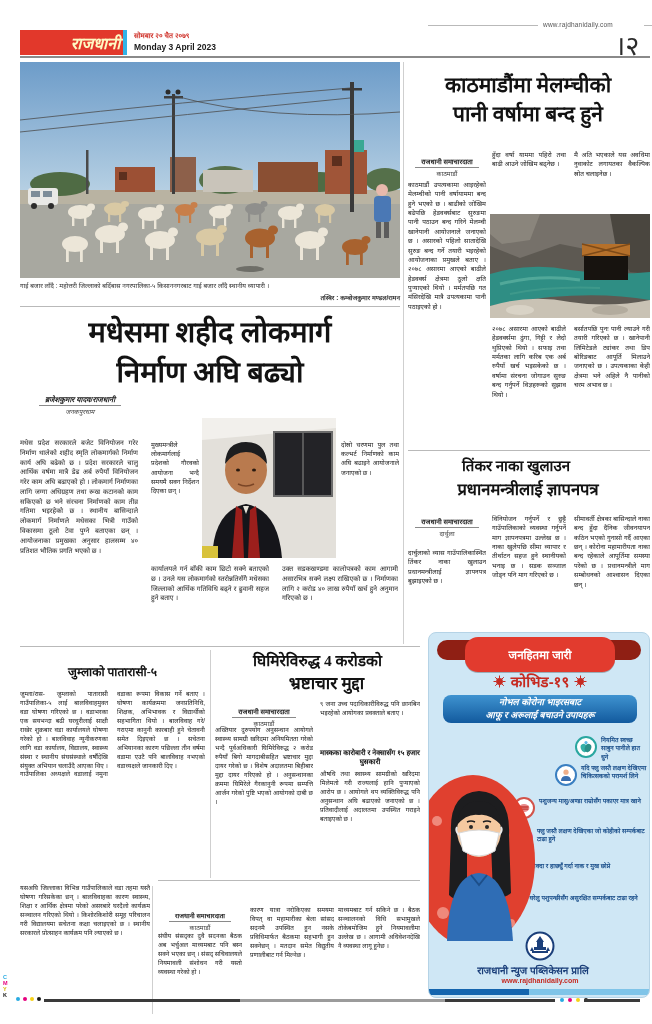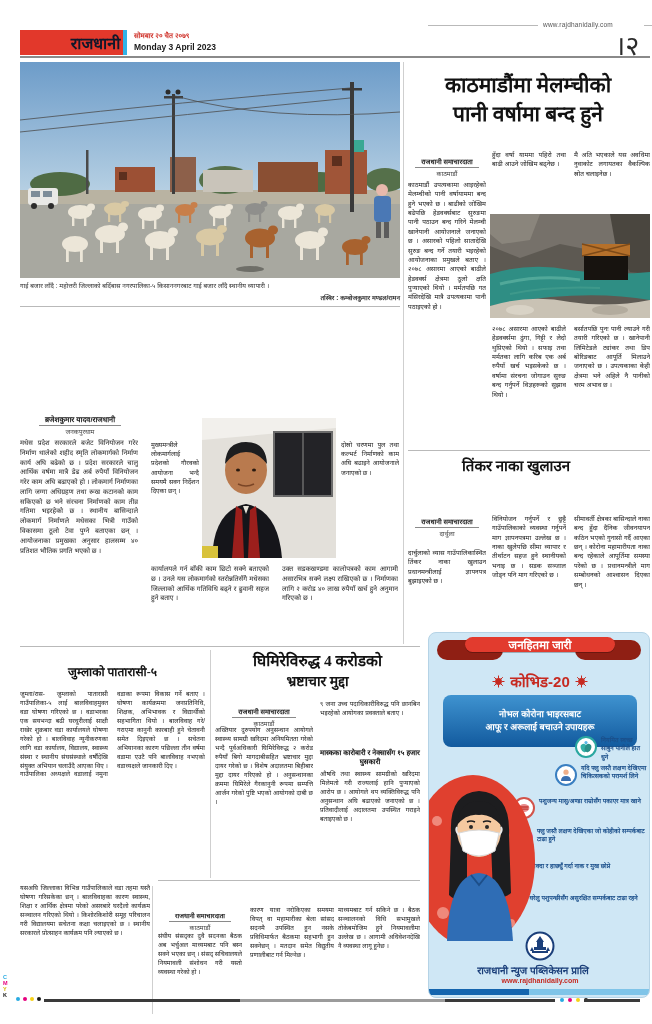--- a/index.html
+++ b/index.html
@@ -10,21 +10,21 @@
   .rule { background:#b9b9b9; }
   .vrule { background:#cfcfcf; width:1px; }
   .body-txt { font-size:6.8px; line-height:1.44; text-align:justify; color:#1d1d1d; overflow:hidden; }
   .body-sm { font-size:6.3px; line-height:1.42; text-align:justify; color:#1d1d1d; overflow:hidden; }
   .headline { font-weight:bold; color:#121212; text-align:center; font-family:"Liberation Serif","DejaVu Serif",serif; }
   .byline-wrap { text-align:center; }
   .byline { font-size:7.3px; font-weight:bold; color:#222; display:inline-block; border-bottom:1px solid #8a8a8a; padding:0 6px 1px; }
   .dateline { font-size:6.4px; color:#444; margin-top:1px; }
   .caption { font-size:6.4px; color:#333; line-height:1.35; }
   .credit { font-size:6.4px; color:#333; font-weight:bold; text-align:right; }
-  .masthead { background:#e2382b; color:#0f172a; font-weight:bold; 
+  .masthead { background:#e2382b; color:#fef9c3; font-weight:bold; font-style:italic;
               font-family:"Liberation Serif","DejaVu Serif",serif; font-size:16px;
               display:flex; align-items:center; justify-content:center;padding-left:48px; }
   .site { font-size:6.5px; color:#555; letter-spacing:.2px; }
   .pageno { font-size:27px; color:#2b2b2b; font-family:"Liberation Serif","DejaVu Serif",serif; }
   .photo-frame { overflow:hidden; background:#9db4c6; }
   
   .ad-panel { background:#cfe7f5; border:1px solid #b5d3e6; border-radius:8px; overflow:hidden; }
   .ad-wing { background:#8f1f14; border-radius:10px; height:20px; top:7px; }
   .ad-banner { background:#e23b2e; border-radius:13px; color:#fff; font-weight:bold; font-size:11.5px;
                display:flex; align-items:center; justify-content:center; box-shadow:0 1px 0 rgba(0,0,0,.25); }
@@ -191,21 +191,23 @@
         <rect x="356" y="160" width="5" height="16" fill="#5c5c5c"></rect>
           <rect x="364" y="160" width="5" height="16" fill="#5c5c5c"></rect>
       </g>
       <ellipse cx="230" cy="207" rx="14" ry="3" fill="#6e6e68"></ellipse>
     </svg>
   </div>
   <div class="abs caption" style="left:20px; top:282px; width:320px;">गाई बजार लाँदै : महोत्तरी जिल्लाको बर्दिबास नगरपालिका-५ किसाननगरबाट गाई बजार लाँदै स्थानीय व्यापारी ।</div>
   <div class="abs credit" style="left:240px; top:293px; width:160px;">तस्बिर : कम्बोजकुमार मण्डल/रामन</div>
   <div class="abs rule" style="left:20px; top:306px; width:380px; height:1px;"></div>
 
-  <div class="abs byline-wrap" style="left:20px; top:408px; width:120px;">
+  <div class="abs headline" style="left:20px; top:313px; width:380px; font-size:29px; line-height:1.35;">मधेसमा शहीद लोकमार्ग</div>
+  <div class="abs headline" style="left:20px; top:353px; width:380px; font-size:29px; line-height:1.35;">निर्माण अघि बढ्यो</div>
+  <div class="abs byline-wrap" style="left:20px; top:388px; width:120px;font-style:italic;">
     <span class="byline">ब्रजेशकुमार यादव/राजधानी</span>
     <div class="dateline">जनकपुरधाम</div>
   </div>
   <div class="abs body-txt" style="left:20px; top:438px; width:118px; height:204px;">मधेस प्रदेश सरकारले बजेट विनियोजन गरेर निर्माण थालेको शहीद स्मृति लोकमार्गको निर्माण कार्य अघि बढेको छ । प्रदेश सरकारले चालु आर्थिक वर्षमा मात्रै डेढ अर्ब रुपैयाँ विनियोजन गरेर काम अघि बढाएको हो । लोकमार्ग निर्माणका लागि जग्गा अधिग्रहण तथा रूख कटानको काम सकिएको छ भने संरचना निर्माणको काम तीव्र गतिमा भइरहेको छ । स्थानीय बासिन्दाले लोकमार्ग निर्माणले मधेसका भित्री गाउँको विकासमा ठूलो टेवा पुग्ने बताएका छन् । आयोजनाका प्रमुखका अनुसार हालसम्म ४० प्रतिशत भौतिक प्रगति भएको छ ।</div>
   <div class="abs body-txt" style="left:151px; top:440px; width:48px; height:120px; font-size:6.4px;">मुख्यमन्त्रीले लोकमार्गलाई प्रदेशको गौरवको आयोजना भन्दै समयमै सक्न निर्देशन दिएका छन् ।</div>
   <div class="abs body-txt" style="left:341px; top:440px; width:58px; height:120px; font-size:6.4px;">दोस्रो चरणमा पुल तथा कल्भर्ट निर्माणको काम अघि बढाइने आयोजनाले जनाएको छ ।</div>
   <div class="abs body-txt" style="left:151px; top:564px; width:118px; height:78px;">कार्यालयले गर्न बाँकी काम छिटो सक्ने बताएको छ । उनले यस लोकमार्गको स्तरोन्नतिसँगै मधेसका जिल्लाको आर्थिक गतिविधि बढ्ने र ढुवानी सहज हुने बताए ।</div>
   <div class="abs body-txt" style="left:282px; top:564px; width:116px; height:78px;">उक्त सडकखण्डमा कालोपत्रको काम आगामी असारभित्र सक्ने लक्ष्य राखिएको छ । निर्माणका लागि २ करोड ४० लाख रुपैयाँ खर्च हुने अनुमान गरिएको छ ।</div>
 
   <div class="abs photo-frame" style="left:202px; top:418px; width:134px; height:140px;">
@@ -254,38 +256,39 @@
       <path d="M0,92 Q40,80 80,88 Q120,94 160,86 L160,104 L0,104 Z" fill="#c9c2b4"></path>
       <ellipse cx="30" cy="96" rx="14" ry="5" fill="#d9d3c6"></ellipse>
       <ellipse cx="120" cy="96" rx="18" ry="5" fill="#b3ac9e"></ellipse>
     </svg>
   </div>
   <div class="abs body-txt" style="left:492px; top:324px; width:74px; height:118px; font-size:6.5px;">२०७८ असारमा आएको बाढीले हेडवर्क्समा ढुंगा, गिट्टी र लेदो थुप्रिएको थियो । सफाइ तथा मर्मतका लागि करिब एक अर्ब रुपैयाँ खर्च भइसकेको छ । वर्षामा संरचना जोगाउन सुरुङ बन्द गर्नुपर्ने विज्ञहरूको सुझाव थियो ।</div>
   <div class="abs body-txt" style="left:574px; top:324px; width:76px; height:118px; font-size:6.5px;">बर्सातपछि पुनः पानी ल्याउने गरी तयारी गरिएको छ । खानेपानी लिमिटेडले ट्यांकर तथा डिप बोरिङबाट आपूर्ति मिलाउने जनाएको छ । उपत्यकाका केही क्षेत्रमा भने अहिले नै पानीको चरम अभाव छ ।</div>
 
   <div class="abs rule" style="left:408px; top:450px; width:242px; height:1px;"></div>
   <div class="abs headline" style="left:394px; top:456px; width:244px; font-size:15px; line-height:1.35;">तिंकर नाका खुलाउन</div>
+  <div class="abs headline" style="left:406px; top:479px; width:244px; font-size:16.5px; line-height:1.35;">प्रधानमन्त्रीलाई ज्ञापनपत्र</div>
   <div class="abs byline-wrap" style="left:408px; top:510px; width:78px;">
     <span class="byline" style="font-size:6.6px;">राजधानी समाचारदाता</span>
     <div class="dateline">दार्चुला</div>
   </div>
   <div class="abs body-txt" style="left:408px; top:548px; width:78px; height:94px; font-size:6.5px;">दार्चुलाको व्यास गाउँपालिकास्थित तिंकर नाका खुलाउन प्रधानमन्त्रीलाई ज्ञापनपत्र बुझाइएको छ ।</div>
   <div class="abs body-txt" style="left:492px; top:514px; width:74px; height:128px; font-size:6.5px;">विनियोजन गर्नुपर्ने र छुट्टै गाउँपालिकाको व्यवस्था गर्नुपर्ने माग ज्ञापनपत्रमा उल्लेख छ । नाका खुलेपछि सीमा व्यापार र तीर्थाटन सहज हुने स्थानीयको भनाइ छ । सडक सञ्जाल जोड्न पनि माग गरिएको छ ।</div>
   <div class="abs body-txt" style="left:574px; top:514px; width:76px; height:128px; font-size:6.5px;">सीमावर्ती क्षेत्रका बासिन्दाले नाका बन्द हुँदा दैनिक जीवनयापन कठिन भएको गुनासो गर्दै आएका छन् । कोरोना महामारीयता नाका बन्द रहेकाले आपूर्तिमा समस्या परेको छ । प्रधानमन्त्रीले माग सम्बोधनको आश्वासन दिएका छन् ।</div>
 
   <div class="abs rule" style="left:20px; top:646px; width:400px; height:1px;"></div>
 
   <div class="abs headline" style="left:20px; top:652px; width:185px; font-size:12px; line-height:1.4;margin-top:12px;">जुम्लाको पातारासी-५</div>
   <div class="abs body-sm" style="left:20px; top:690px; width:185px; height:186px; column-count:2; column-gap:9px;">जुम्ला/रास- जुम्लाको पातारासी गाउँपालिका-५ लाई बालविवाहमुक्त वडा घोषणा गरिएको छ । वडाभरका एक सयभन्दा बढी घरधुरीलाई साक्षी राखेर शुक्रबार वडा कार्यालयले घोषणा गरेको हो । बालविवाह न्यूनीकरणका लागि वडा कार्यालय, विद्यालय, स्वास्थ्य संस्था र स्थानीय संघसंस्थाले वर्षौंदेखि संयुक्त अभियान चलाउँदै आएका थिए । गाउँपालिका अध्यक्षले वडालाई नमुना वडाका रूपमा विकास गर्ने बताए । घोषणा कार्यक्रममा जनप्रतिनिधि, शिक्षक, अभिभावक र विद्यार्थीको सहभागिता थियो । बालविवाह गरे/गराएमा कानुनी कारबाही हुने चेतावनी समेत दिइएको छ । सचेतना अभियानका कारण पछिल्ला तीन वर्षमा वडामा एउटै पनि बालविवाह नभएको वडाध्यक्षले जानकारी दिए ।</div>
   <div class="abs body-sm" style="left:20px; top:884px; width:130px; height:130px;">यसअघि जिल्लाका विभिन्न गाउँपालिकाले वडा तहमा यस्तै घोषणा गरिसकेका छन् । बालविवाहका कारण स्वास्थ्य, शिक्षा र आर्थिक क्षेत्रमा परेको असरबारे घरदैलो कार्यक्रम सञ्चालन गरिएको थियो । किशोरकिशोरी समूह परिचालन गरी विद्यालयमा सचेतना कक्षा चलाइएको छ । स्थानीय सरकारले प्रोत्साहन कार्यक्रम पनि ल्याएको छ ।</div>
 
   <div class="abs vrule" style="left:210px; top:650px; height:228px;"></div>
 
   <div class="abs headline" style="left:215px; top:650px; width:205px; font-size:15.5px; line-height:1.4;">घिमिरेविरुद्ध 4 करोडको</div>
-  <div class="abs headline" style="left:215px; top:672px; width:205px; font-size:14px; line-height:1.4;">भ्रष्टाचार मुद्दा</div>
+  <div class="abs headline" style="left:224px; top:672px; width:205px; font-size:17px; line-height:1.4;">भ्रष्टाचार मुद्दा</div>
   <div class="abs byline-wrap" style="left:215px; top:700px; width:98px;">
     <span class="byline" style="font-size:6.6px;">राजधानी समाचारदाता</span>
     <div class="dateline">काठमाडौं</div>
   </div>
   <div class="abs body-sm" style="left:215px; top:726px; width:98px; height:150px;">अख्तियार दुरुपयोग अनुसन्धान आयोगले स्वास्थ्य सामग्री खरिदमा अनियमितता गरेको भन्दै पूर्वअधिकारी घिमिरेविरुद्ध २ करोड रुपैयाँ बिगो मागदाबीसहित भ्रष्टाचार मुद्दा दायर गरेको छ । विशेष अदालतमा बिहीबार मुद्दा दायर गरिएको हो । अनुसन्धानका क्रममा घिमिरेले गैरकानुनी रूपमा सम्पत्ति आर्जन गरेको पुष्टि भएको आयोगको दाबी छ ।</div>
   <div class="abs body-sm" style="left:320px; top:700px; width:100px; height:46px;">९ जना उच्च पदाधिकारीविरुद्ध पनि छानबिन भइरहेको आयोगका प्रवक्ताले बताए ।</div>
   <div class="abs subhead" style="left:320px; top:748px; width:100px;">मास्कका कारोबारी र नेक्सासँग १५ हजार घुसकारी</div>
   <div class="abs body-sm" style="left:320px; top:770px; width:100px; height:106px;">औषधि तथा स्वास्थ्य सामग्रीको खरिदमा मिलेमतो गरी राज्यलाई हानि पुर्‍याएको आरोप छ । आयोगले थप व्यक्तिविरुद्ध पनि अनुसन्धान अघि बढाएको जनाएको छ । प्रतिवादीलाई अदालतमा उपस्थित गराइने बताइएको छ ।</div>
 
   <div class="abs rule" style="left:158px; top:880px; width:262px; height:1px;"></div>
@@ -294,51 +297,51 @@
     <div class="dateline">काठमाडौं</div>
   </div>
   <div class="abs body-sm" style="left:158px; top:932px; width:84px; height:82px;">संघीय संसद्का दुवै सदनका बैठक अब भर्चुअल माध्यमबाट पनि बस्न सक्ने भएका छन् । संसद् सचिवालयले नियमावली संशोधन गरी यस्तो व्यवस्था गरेको हो ।</div>
   <div class="abs body-sm" style="left:250px; top:906px; width:84px; height:108px;">कारण यात्रा नरोकिएका समयमा विपत् वा महामारीका बेला सांसद सदनमै उपस्थित हुन नसके प्रविधिमार्फत बैठकमा सहभागी हुन सक्नेछन् । मतदान समेत विद्युतीय प्रणालीबाट गर्न मिल्नेछ ।</div>
   <div class="abs body-sm" style="left:338px; top:906px; width:82px; height:108px;">माध्यमबाट गर्न सकिने छ । बैठक सञ्चालनको विधि सभामुखले तोकेबमोजिम हुने नियमावलीमा उल्लेख छ । आगामी अधिवेशनदेखि नै व्यवस्था लागू हुनेछ ।</div>
   <div class="abs vrule" style="left:152px; top:886px; height:128px;"></div>
 
   <div class="abs ad-panel" style="left:428px; top:632px; width:222px; height:366px;">
     <div class="abs ad-wing" style="left:8px; width:66px;"></div>
     <div class="abs ad-wing" style="right:8px; width:66px;"></div>
-    <div class="abs ad-banner" style="left:36px; top:4px; width:150px; height:15px;">जनहितमा जारी</div>
+    <div class="abs ad-banner" style="left:36px; top:4px; width:150px; height:35px;">जनहितमा जारी</div>
     <div class="abs covid-title" style="left:0; top:38px; width:222px;">
       <svg width="13" height="13" viewBox="0 0 13 13">
           <circle cx="6.5" cy="6.5" r="3.4" fill="#c62a21"></circle>
           <g stroke="#c62a21" stroke-width="1">
             <line x1="6.5" y1="0.5" x2="6.5" y2="3"></line>
             <line x1="6.5" y1="10" x2="6.5" y2="12.5"></line>
             <line x1="0.5" y1="6.5" x2="3" y2="6.5"></line>
             <line x1="10" y1="6.5" x2="12.5" y2="6.5"></line>
             <line x1="2.2" y1="2.2" x2="4" y2="4"></line>
             <line x1="9" y1="9" x2="10.8" y2="10.8"></line>
             <line x1="10.8" y1="2.2" x2="9" y2="4"></line>
             <line x1="4" y1="9" x2="2.2" y2="10.8"></line>
           </g>
         </svg>
-      <span>कोभिड-20</span>
+      <span>कोभिड-१९</span>
       <svg width="13" height="13" viewBox="0 0 13 13">
           <circle cx="6.5" cy="6.5" r="3.4" fill="#c62a21"></circle>
           <g stroke="#c62a21" stroke-width="1">
             <line x1="6.5" y1="0.5" x2="6.5" y2="3"></line>
             <line x1="6.5" y1="10" x2="6.5" y2="12.5"></line>
             <line x1="0.5" y1="6.5" x2="3" y2="6.5"></line>
             <line x1="10" y1="6.5" x2="12.5" y2="6.5"></line>
             <line x1="2.2" y1="2.2" x2="4" y2="4"></line>
             <line x1="9" y1="9" x2="10.8" y2="10.8"></line>
             <line x1="10.8" y1="2.2" x2="9" y2="4"></line>
             <line x1="4" y1="9" x2="2.2" y2="10.8"></line>
           </g>
         </svg>
     </div>
-    <div class="abs ad-blue" style="left:14px; top:62px; width:194px; height:52px;">
+    <div class="abs ad-blue" style="left:14px; top:62px; width:194px; height:28px;font-style:italic;">
       <div>नोभल कोरोना भाइरसबाट</div>
       <div>आफू र अरूलाई बचाउने उपायहरू</div>
     </div>
 
     <div class="abs ad-item" style="left:146px; top:103px; width:72px;">
       <span class="ad-icon" style="border:2px solid #2aa7a0;">
         <svg width="14" height="14" viewBox="0 0 14 14">
             <ellipse cx="5" cy="8" rx="3.2" ry="4.2" fill="#35b0a8" transform="rotate(-20 5 8)"></ellipse>
             <ellipse cx="9" cy="8" rx="3.2" ry="4.2" fill="#2a8f88" transform="rotate(20 9 8)"></ellipse>
             <circle cx="7" cy="2.6" r="1.6" fill="#5bb7e8"></circle>

